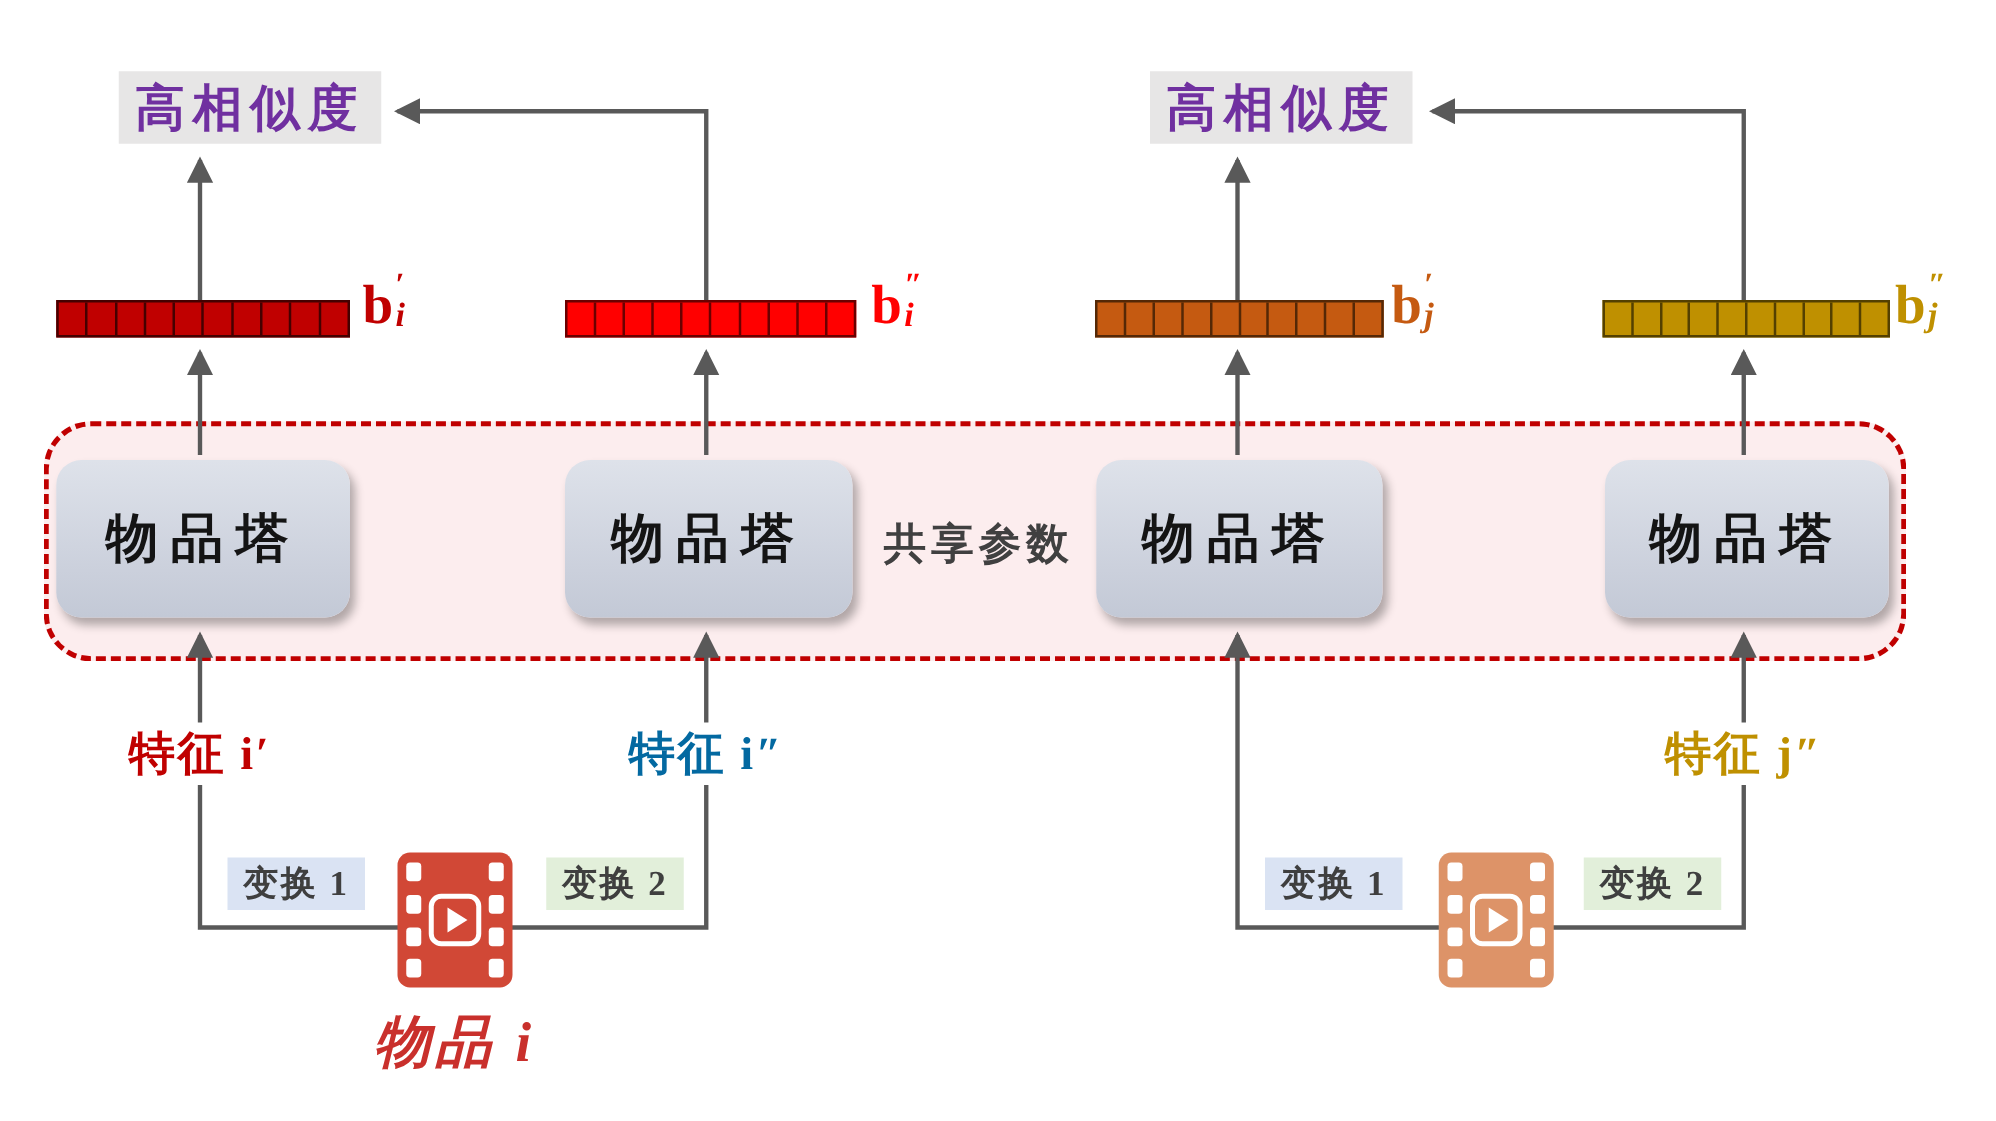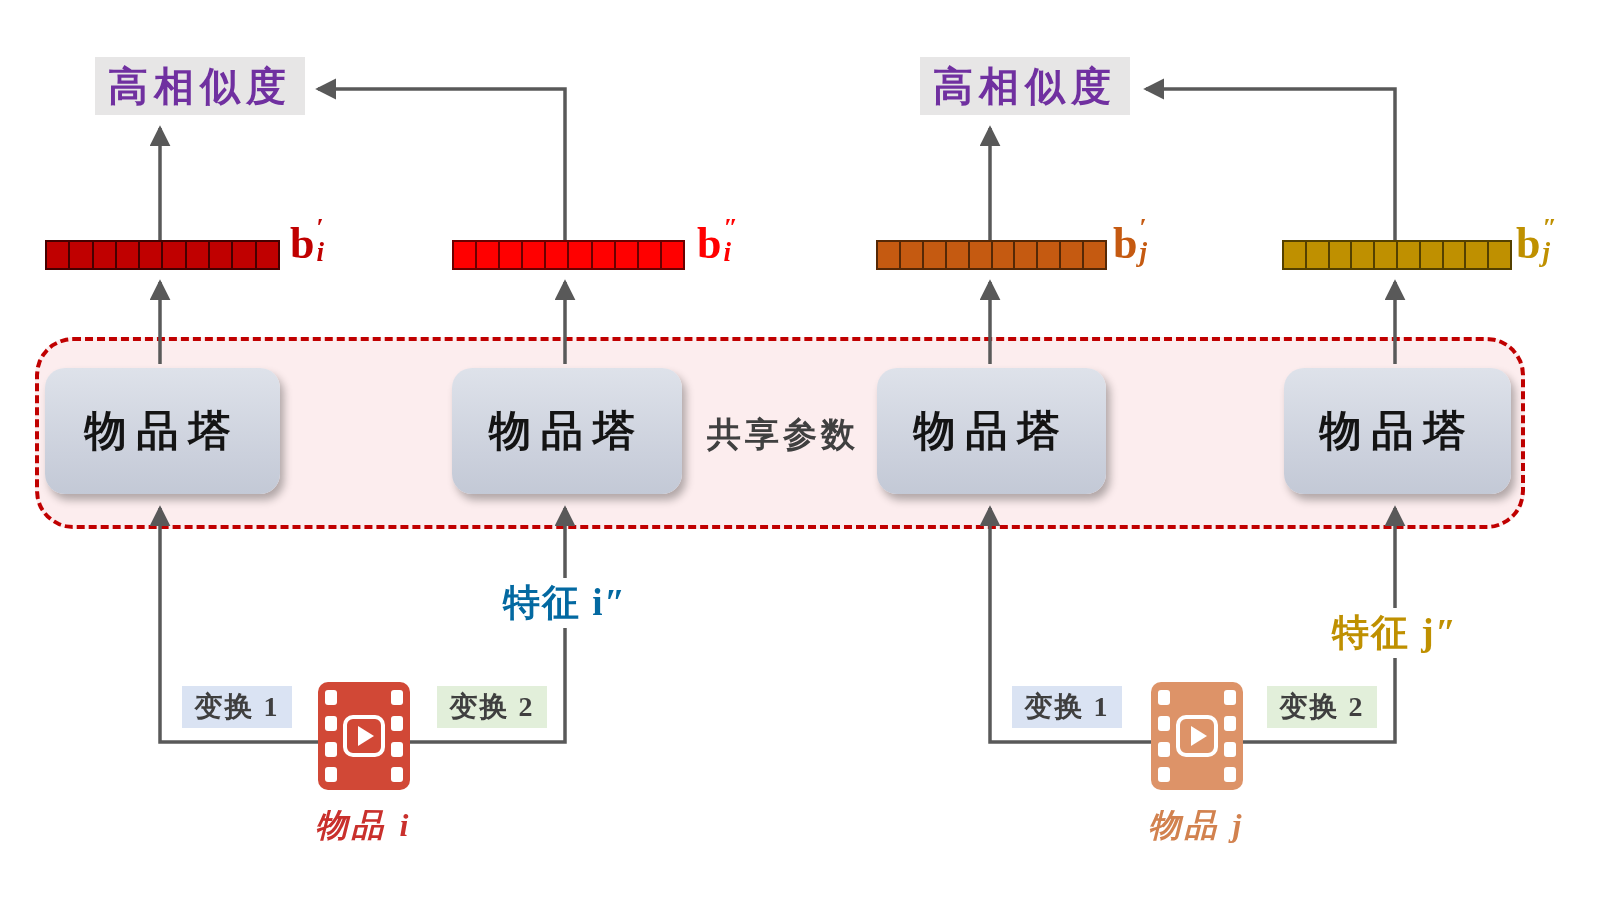--- a/index.html
+++ b/index.html
@@ -84,21 +84,21 @@
     display:flex;align-items:center;justify-content:center;box-sizing:border-box;
   }
   .play-triangle{
     width:0;height:0;margin-left:4px;
     border-top:10px solid transparent;border-bottom:10px solid transparent;
     border-left:16px solid #ffffff;
   }
 
   
   .item-label{
-    top:804px;font-size:32px;font-weight:700;font-style:italic;
+    top:804px;font-size:45px;font-weight:700;font-style:italic;
     letter-spacing:4px;z-index:3;white-space:nowrap;transform:translateX(-50%);
   }
 </style>
 </head>
 <body>
 
 <div id="canvas">
 
   <svg id="connectors" width="1597" height="897" viewBox="0 0 1597 897">
     <defs>
@@ -205,22 +205,23 @@
 
   <div class="abs shared-container" style="background: rgb(252, 237, 238);"></div>
 
   <div class="abs tower" style="left:45px;width:235px;">物品塔</div>
   <div class="abs tower" style="left:452px;width:230px;">物品塔</div>
   <div class="abs tower" style="left:877px;width:229px;">物品塔</div>
   <div class="abs tower" style="left:1284px;width:227px;">物品塔</div>
 
   <div class="abs shared-label" style="left: 688px; color: #404040;">共享参数</div>
 
+  <div class="abs feature-label" style="left: 160px; color: rgb(192, 0, 0);">特征 i′</div>
   <div class="abs feature-label" style="left: 565px; color: #0369a1;">特征 i″</div>
-  <div class="abs feature-label" style="left: 1395px; color: rgb(191, 144, 0); margin-top: 30px;">特征 j″</div>
+  <div class="abs feature-label" style="left: 1395px; color: rgb(191, 144, 0);">特征 j″</div>
 
   <div class="abs transform-box" style="left: 182px; background: rgb(218, 227, 243);">变换 1</div>
   <div class="abs transform-box" style="left: 437px; background: rgb(226, 239, 218);">变换 2</div>
   <div class="abs transform-box" style="left: 1012px; background: rgb(218, 227, 243);">变换 1</div>
   <div class="abs transform-box" style="left: 1267px; background: rgb(226, 239, 218);">变换 2</div>
 
   <div class="abs film-icon" style="left: 318px; background: rgb(209, 72, 54);">
     <div class="hole l r1"></div>
     <div class="hole l r2"></div>
     <div class="hole l r3"></div>
@@ -241,15 +242,14 @@
     <div class="hole r r1"></div>
     <div class="hole r r2"></div>
     <div class="hole r r3"></div>
     <div class="hole r r4"></div>
     <div class="play-square">
         <div class="play-triangle"></div>
       </div>
   </div>
 
   <div class="abs item-label" style="left: 364px; color: rgb(201, 48, 44);">物品 i</div>
-  <div class="abs item-label" style="left: 1197px; color: rgb(210, 130, 79);">物品 j</div>
 
 </div>
 
 </body></html>

